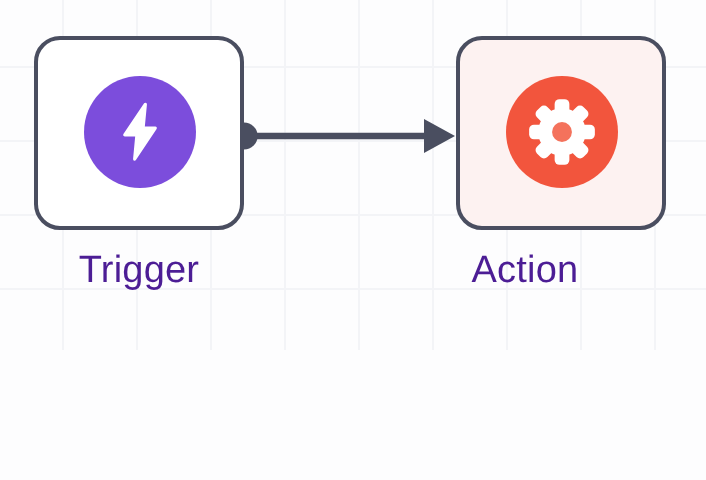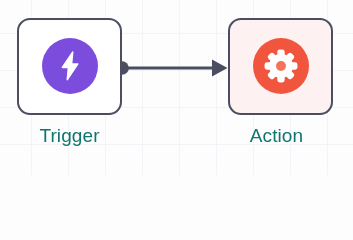--- a/index.html
+++ b/index.html
@@ -74,26 +74,26 @@
   #action-icon-circle  { background: #f2553d; }
 
   
   .node-label {
     position: absolute;
     top: 124px;
     width: 105px;
     text-align: center;
     font-size: 19px;
     line-height: 24px;
-    color: #0f766e;
+    color: #4c1d95;
     letter-spacing: 0.1px;
     white-space: nowrap;
   }
   #label-trigger { left: 17px; }
-  #label-action  { left: 224px; }
+  #label-action  { left: 210px; }
 
   
   #connector {
     position: absolute;
     left: 0;
     top: 0;
     width: 353px;
     height: 175px;
     pointer-events: none;
   }

